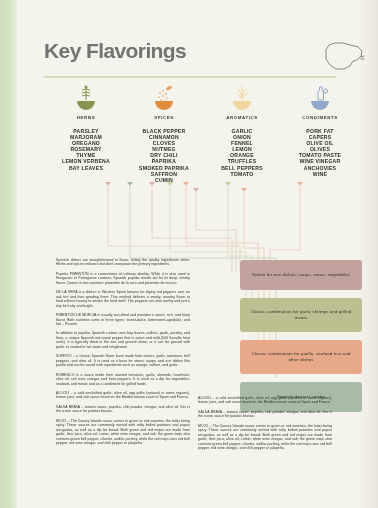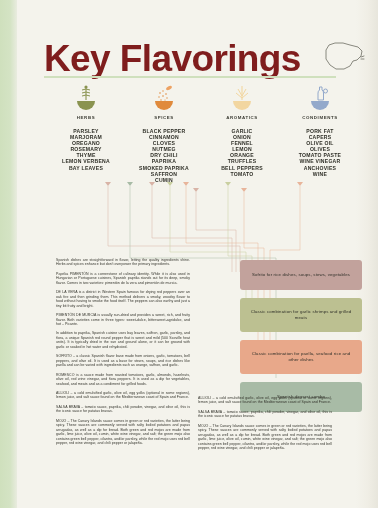--- a/index.html
+++ b/index.html
@@ -8,22 +8,22 @@
     background:#f4f3ec;
     font-family:"Liberation Sans", sans-serif;
     position:relative;
   }
   .page{position:absolute;inset:0;background:#f4f3ec;}
   .edge-left{position:absolute;left:0;top:0;width:17px;height:100%;
     background:linear-gradient(to right,#cfe0bd 0%,#d4e3c4 60%,#e9ecdf 100%);}
   .edge-right{position:absolute;right:0;top:0;width:22px;height:100%;
     background:linear-gradient(to left,#e6e4da 0%,#efedE4 45%,#f4f3ec 100%);opacity:.9;}
 
-  .title{position:absolute;left:44px;top:40px;font-size:37px;font-weight:bold;
-    letter-spacing:-0.6px;color:#7f1d1d;line-height:1;}
+  .title{position:absolute;left:44px;top:40px;font-size:21px;font-weight:bold;
+    letter-spacing:-0.6px;color:#737373;line-height:1;}
   .title-rule{position:absolute;left:44px;top:76px;width:292px;height:2px;background:#cfe0bd;}
 
   .map{position:absolute;right:12px;top:36px;width:46px;height:40px;}
 
   
   .cats{position:absolute;left:44px;top:84px;width:318px;height:115px;}
   .cat{position:absolute;top:0;width:84px;text-align:center;}
   .cat-icon{height:28px;display:flex;align-items:flex-end;justify-content:center;}
   .cat-label{font-size:4.4px;font-weight:bold;letter-spacing:.6px;color:#3b3b33;margin-top:3px;}
   .cat-list{margin-top:8px;font-size:5.1px;line-height:6.1px;letter-spacing:.25px;

